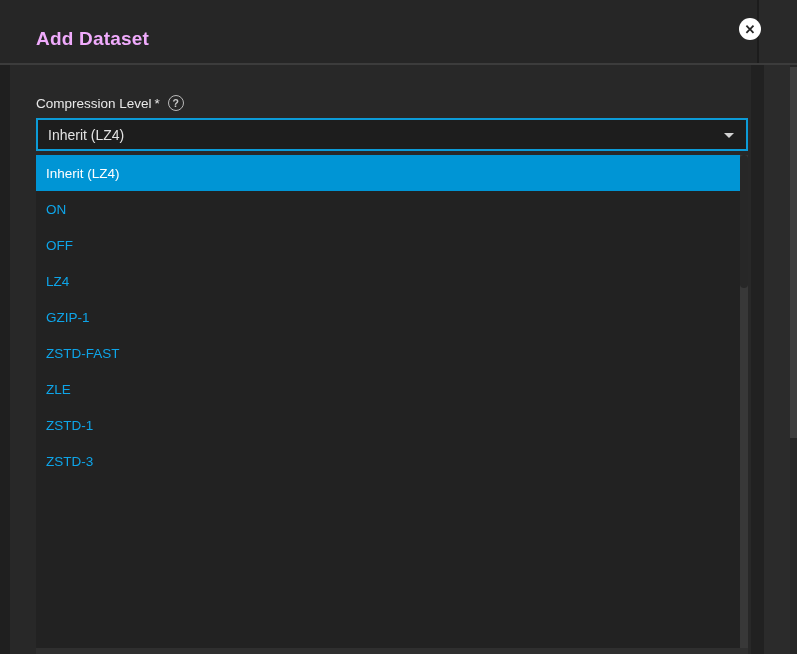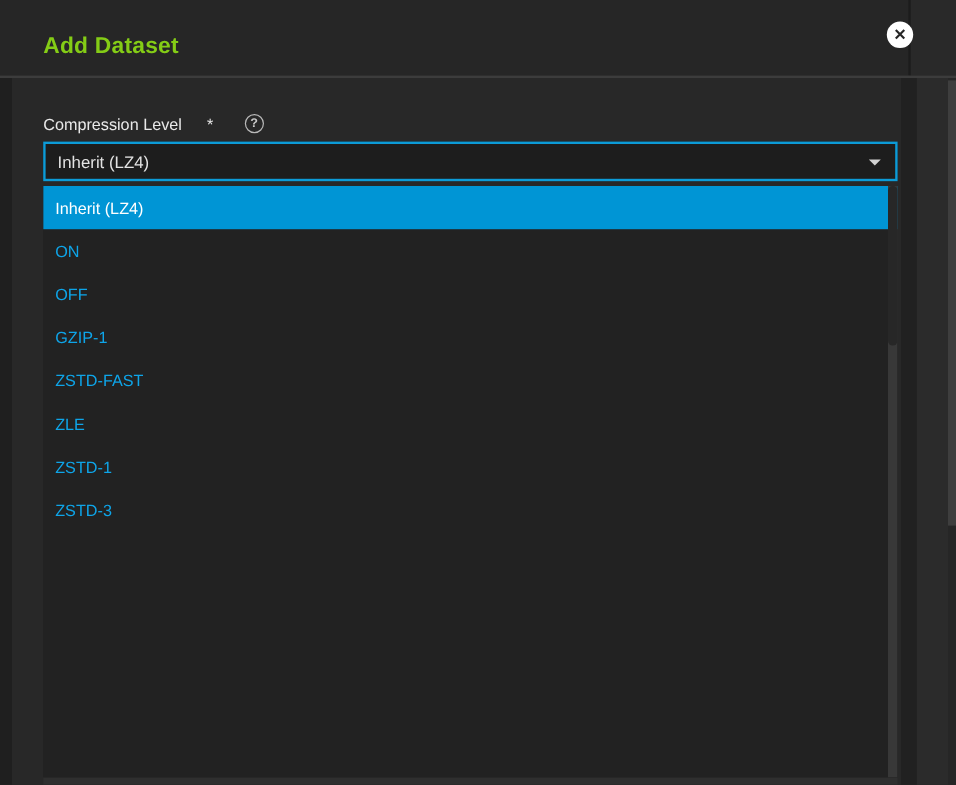--- a/index.html
+++ b/index.html
@@ -15,21 +15,21 @@
   
   .header {
     left: 0; top: 0; width: 797px; height: 63px;
     background: #262626;
   }
   .header-seam { left: 757px; top: 0; width: 2px; height: 63px; background: #1c1c1c; }
   .header-right-strip { left: 759px; top: 0; width: 38px; height: 63px; background: #292929; }
   .dialog-title {
     left: 36px; top: 0; height: 77px;
     display: flex; align-items: center;
-    color: #84cc16; font-size: 19px; font-weight: bold; letter-spacing: .2px;
+    color: #f0abfc; font-size: 19px; font-weight: bold; letter-spacing: .2px;
   }
   .close-btn {
     left: 739px; top: 18px; width: 22px; height: 22px;
     background: #ffffff; border-radius: 50%;
     display: flex; align-items: center; justify-content: center;
     cursor: pointer;
   }
   .close-glyph {
     color: #262626; font-size: 13px; font-weight: bold; line-height: 1;
     transform: translateY(-0.5px);
@@ -40,21 +40,21 @@
   .body-left-strip  { left: 0;   top: 65px; width: 10px;  height: 589px; background: #1f1f1f; }
   .body-main        { left: 10px; top: 65px; width: 741px; height: 589px; background: #282828; }
   .body-gutter      { left: 751px; top: 65px; width: 13px; height: 589px; background: #212121; }
   .page-strip       { left: 764px; top: 65px; width: 26px; height: 589px; background: #2b2b2b; }
   .page-scrollbar-track { left: 790px; top: 65px; width: 7px; height: 589px; background: #262626; }
   .page-scrollbar-thumb { left: 790px; top: 67px; width: 7px; height: 371px; background: #3e3e3e; }
 
   
   .field-label-row {
     left: 36px; top: 94px; height: 18px;
-    display: flex; align-items: center; gap: 20px;
+    display: flex; align-items: center; gap: 2px;
     color: #e9e9e9; font-size: 13.5px;
   }
   .required-marker { margin-left: 1px; }
   .help-icon {
     width: 14px; height: 14px; margin-left: 6px;
     border: 1.5px solid #b9b9b9; border-radius: 50%;
     display: flex; align-items: center; justify-content: center;
     color: #c9c9c9; font-size: 10.5px; font-weight: bold; line-height: 1;
     cursor: pointer;
   }
@@ -128,20 +128,21 @@
 <div class="abs select-field">
   <span>Inherit (LZ4)</span>
   <span class="caret"></span>
 </div>
 
 <div class="abs dropdown-panel">
   <div id="options-container">
       <div class="dropdown-option selected">Inherit (LZ4)</div>
       <div class="dropdown-option">ON</div>
       <div class="dropdown-option">OFF</div>
+      <div class="dropdown-option">LZ4</div>
       <div class="dropdown-option">GZIP-1</div>
       <div class="dropdown-option">ZSTD-FAST</div>
       <div class="dropdown-option">ZLE</div>
       <div class="dropdown-option">ZSTD-1</div>
       <div class="dropdown-option">ZSTD-3</div>
     </div>
   <div class="panel-scrollbar-track"></div>
   <div class="panel-scrollbar-thumb"></div>
 </div>
 <div class="abs below-panel-band"></div>

